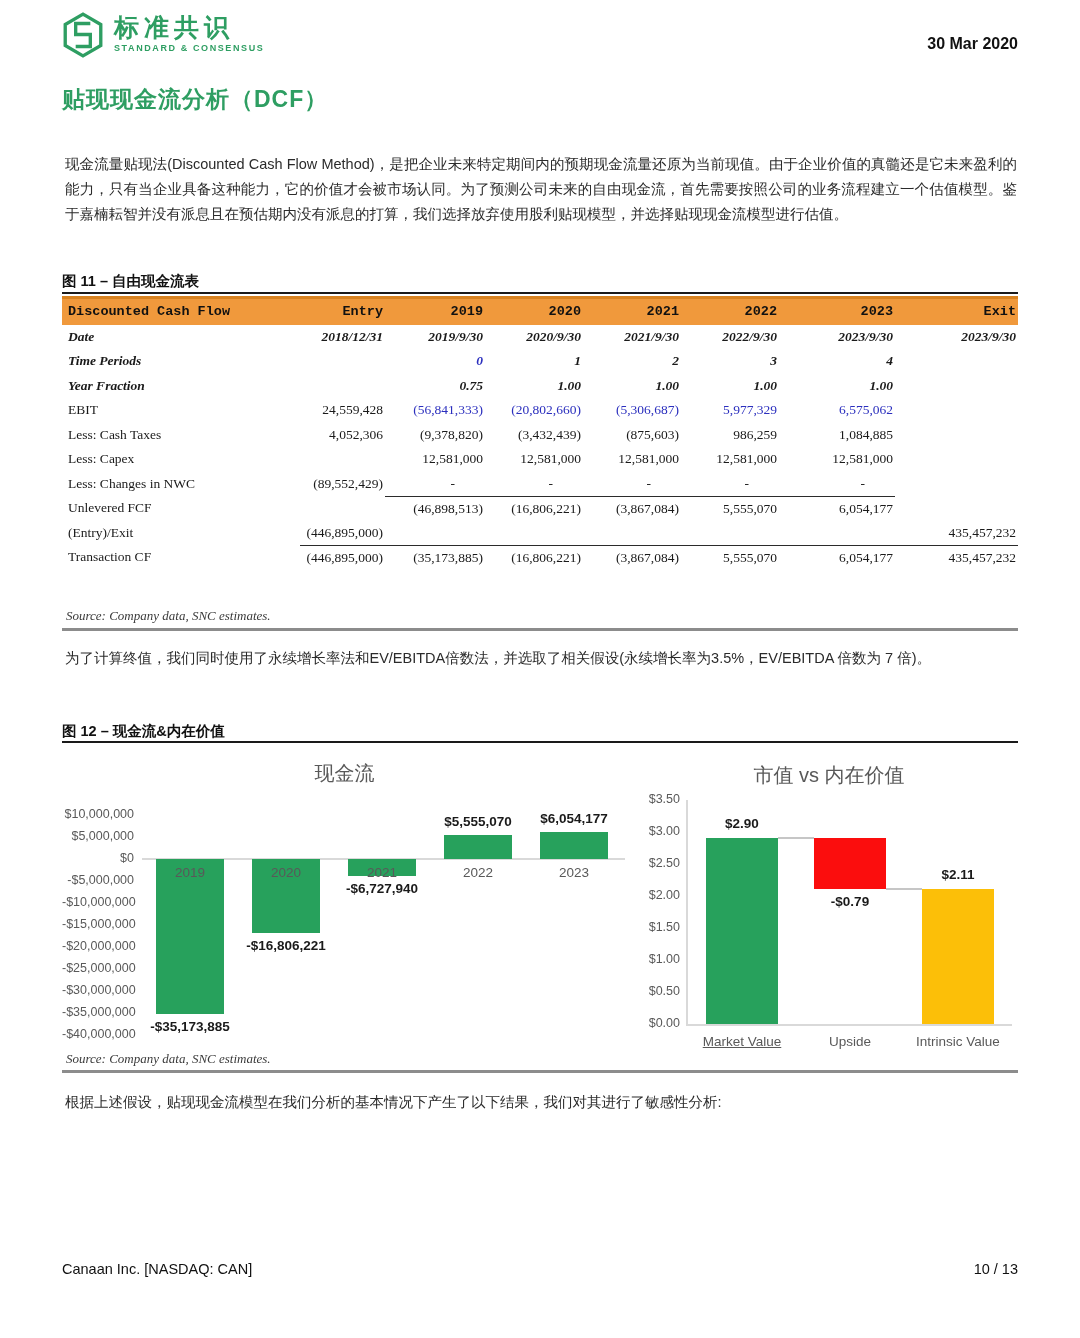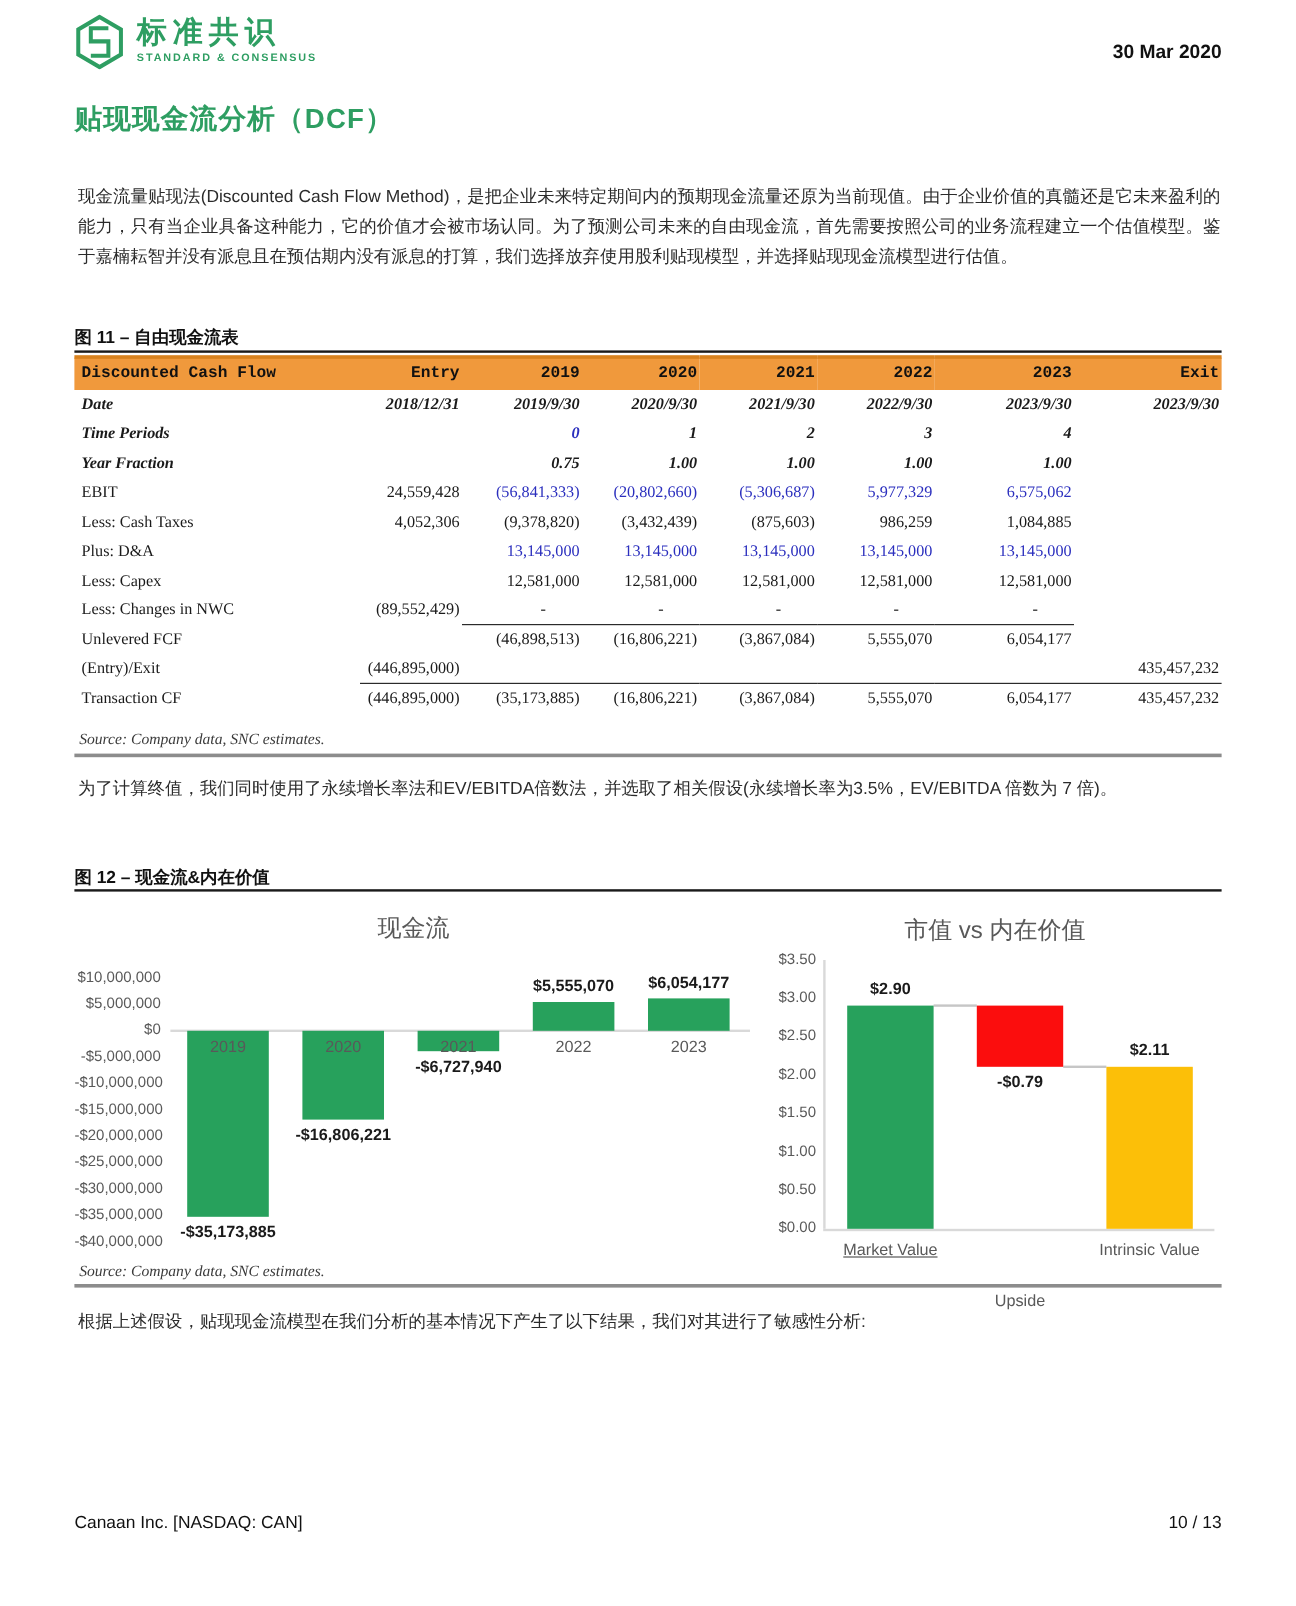--- a/index.html
+++ b/index.html
@@ -158,30 +158,20 @@
             <td></td>
           </tr>
           <tr>
             <td class="lbl">Less: Cash Taxes</td>
             <td>4,052,306</td>
             <td>(9,378,820)</td>
             <td>(3,432,439)</td>
             <td>(875,603)</td>
             <td>986,259</td>
             <td>1,084,885</td>
-            <td></td>
-          </tr>
-          <tr>
-            <td class="lbl">Plus: D&amp;A</td>
-            <td></td>
-            <td class="blue">13,145,000</td>
-            <td class="blue">13,145,000</td>
-            <td class="blue">13,145,000</td>
-            <td class="blue">13,145,000</td>
-            <td class="blue">13,145,000</td>
             <td></td>
           </tr>
           <tr>
             <td class="lbl">Less: Capex</td>
             <td></td>
             <td>12,581,000</td>
             <td>12,581,000</td>
             <td>12,581,000</td>
             <td>12,581,000</td>
             <td>12,581,000</td>
@@ -282,21 +272,21 @@
         <div class="ytick" style="top: 268px; left: 0px; width: 40px;">$0.00</div>
         <div class="axis-line" style="left: 46px; top: 52px; width: 1.5px; height: 224px;"></div>
         <div class="axis-line" style="left: 46px; top: 276px; width: 326px; height: 1.5px;"></div>
         <div class="connector" style="left: 138px; top: 89.4px; width: 36px;"></div>
         <div class="connector" style="left: 246px; top: 139.96px; width: 36px;"></div>
         <div class="bar" style="left: 66px; top: 90.4px; width: 72px; height: 185.6px; background: rgb(39, 161, 92);"></div>
         <div class="datalabel" style="left: 42px; top: 68.4px; width: 120px;">$2.90</div>
         <div class="catlabel" style="left: 32px; top: 286px; width: 140px; text-decoration: underline;">Market Value</div>
         <div class="bar" style="left: 174px; top: 90.4px; width: 72px; height: 50.56px; background: rgb(251, 13, 13);"></div>
         <div class="datalabel" style="left: 150px; top: 145.96px; width: 120px;">-$0.79</div>
-        <div class="catlabel" style="left: 140px; top: 286px; width: 140px; margin-top: 42px;">Upside</div>
+        <div class="catlabel" style="left: 140px; top: 286px; width: 140px;">Upside</div>
         <div class="bar" style="left: 282px; top: 140.96px; width: 72px; height: 135.04px; background: rgb(252, 191, 8);"></div>
         <div class="datalabel" style="left: 258px; top: 118.96px; width: 120px;">$2.11</div>
         <div class="catlabel" style="left: 248px; top: 286px; width: 140px;">Intrinsic Value</div>
       </div>
   </div>
 
   <div class="abs source-note src2">Source: Company data, SNC estimates.</div>
   <div class="abs gray-divider div2"></div>
 
   <div class="abs para para3">根据上述假设，贴现现金流模型在我们分析的基本情况下产生了以下结果，我们对其进行了敏感性分析:</div>

